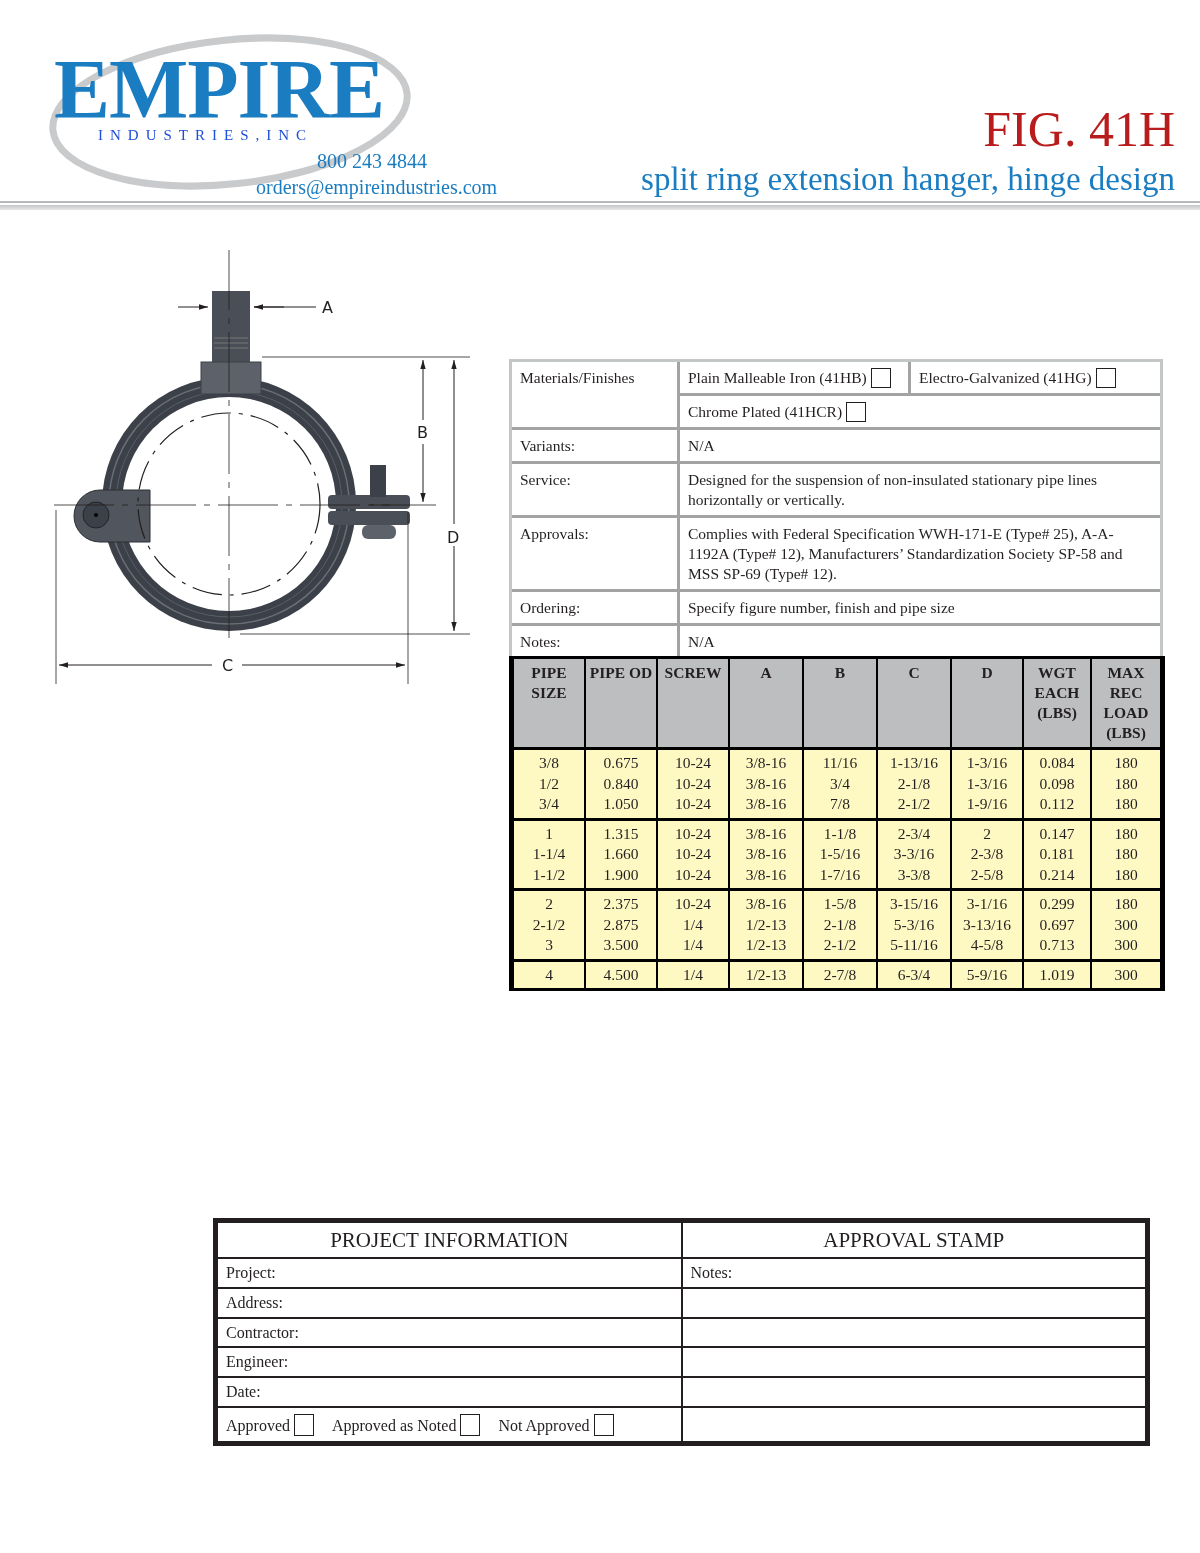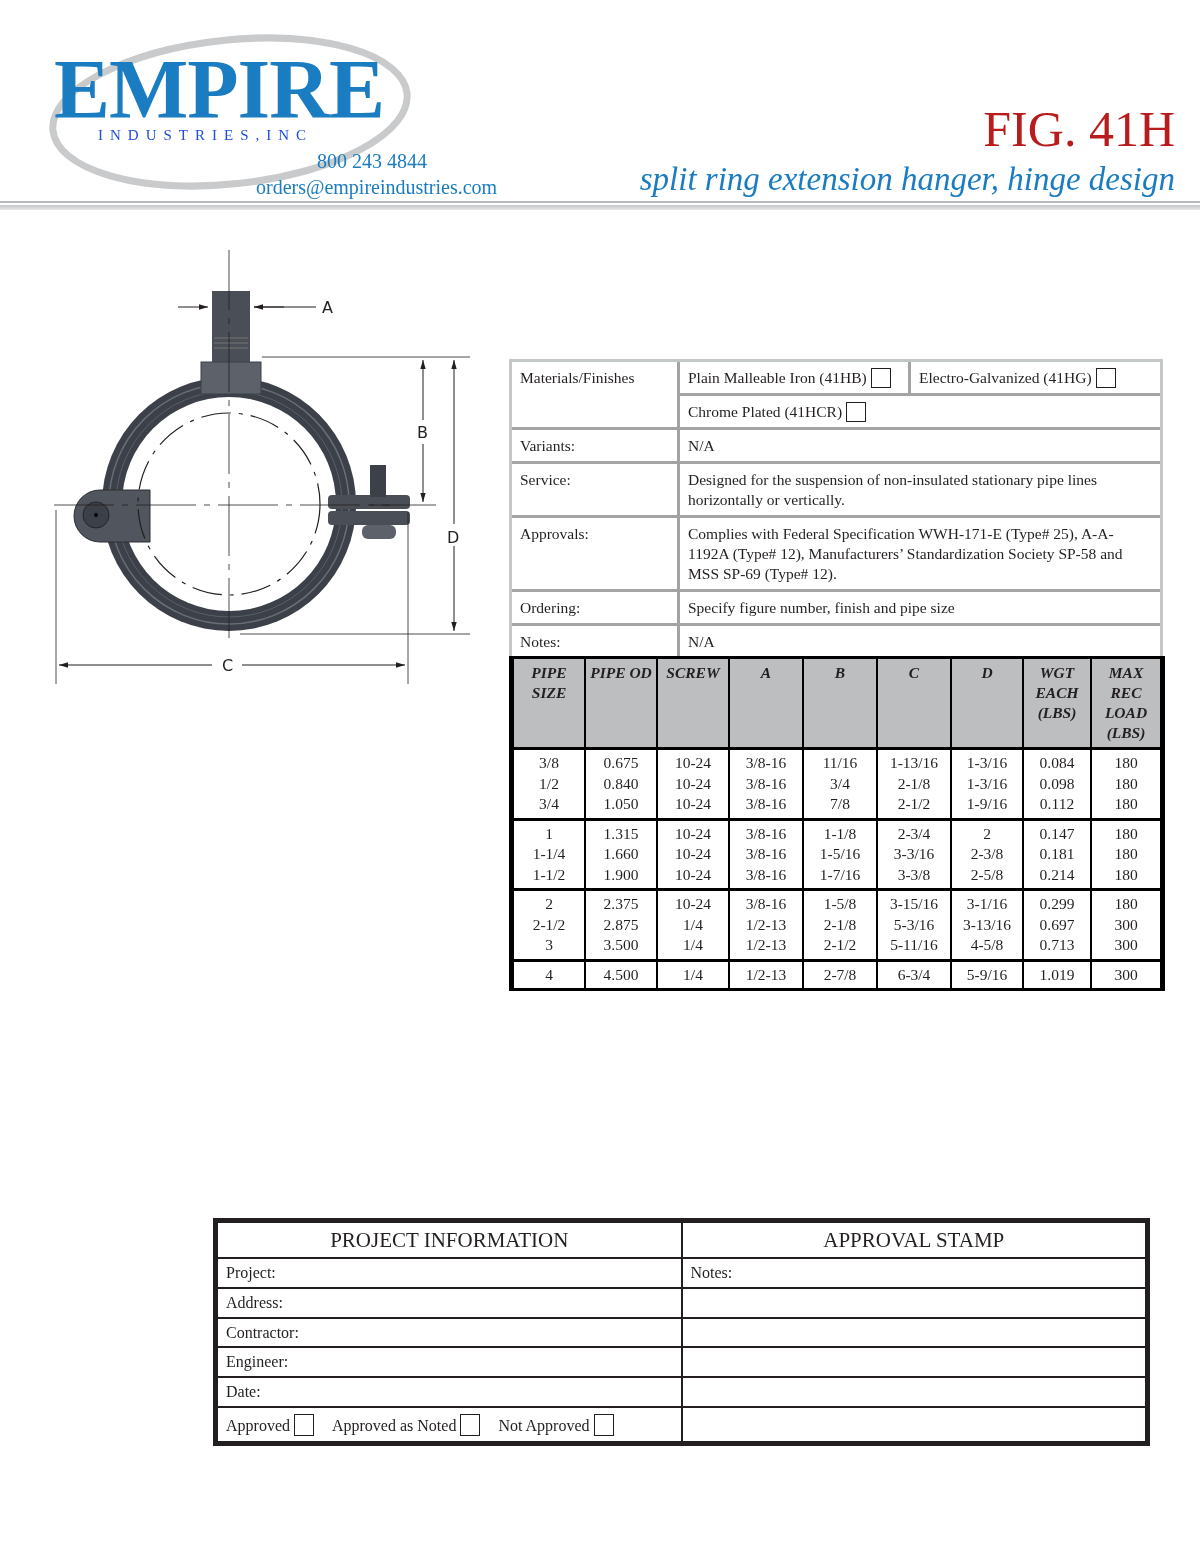--- a/index.html
+++ b/index.html
@@ -8,43 +8,43 @@
 
   
   #logo-ellipse { position:absolute; left:40px; top:30px; width:380px; height:165px; }
   #brand { position:absolute; left:54px; top:48px; font-size:84px; color:#1a7cc1;
            letter-spacing:-1px; line-height:1; font-weight:bold; }
   #brand-sub { position:absolute; left:98px; top:127px; font-size:15px; color:#1d4ed8;
                letter-spacing:7px; }
   #phone { position:absolute; left:317px; top:150px; font-size:20px; color:#1a7cc1; }
   #email { position:absolute; left:256px; top:176px; font-size:20px; color:#1a7cc1; }
   #fig-title { position:absolute; right:25px; top:104px; font-size:50px; color:#b91c1c; line-height:1; }
-  #fig-sub { position:absolute; right:25px; top:163px; font-size:33px; color:#1a7cc1; line-height:1;font-style:italic; }
+  #fig-sub { position:absolute; right:25px; top:163px; font-size:33px; color:#1a7cc1; line-height:1; }
   #header-rule { position:absolute; left:0; top:201px; width:1200px; height:9px;
                  background:linear-gradient(#b8b9bb 0, #b8b9bb 2px, #fff 2px, #fff 4px, #c4c5c7 4px, #e6e7e8 9px); }
 
   
   #drawing { position:absolute; left:40px; top:250px; width:440px; height:445px; }
   .dim-label { font-family:"DejaVu Sans", sans-serif; font-size:16px; fill:#231f20; }
 
   
   #spec { position:absolute; left:509px; top:359px; width:648px; border:3px solid #c3c7c6;
           background:#a3a3a3; }
   #spec table { border-collapse:separate; border-spacing:3px; width:100%; margin:-3px; width:calc(100% + 6px); }
   #spec td { background:#fff; font-size:15.5px; vertical-align:top; padding:6px 8px 5px 8px; line-height:20px; }
   #spec td.lbl { width:149px; }
   .cb { display:inline-block; width:20px; height:20px; border:1.5px solid #231f20; vertical-align:-5px;
         margin-left:4px; box-sizing:border-box; background:#fff; }
 
   
   #dims { position:absolute; left:509px; top:656px; width:650px; border:3px solid #000; background:#000; }
   #dims table { border-collapse:collapse; width:100%; table-layout:fixed; }
   #dims th { background:#bcbec0; font-size:15.5px; font-weight:bold; vertical-align:top; text-align:center;
-             line-height:20px; padding:4px 2px; height:78px; border-left:2px solid #000; border-right:2px solid #000;font-style:italic; }
-  #dims td { background:#ffffff; font-size:15.5px; text-align:center; line-height:20.5px; padding:3px 2px;
+             line-height:20px; padding:4px 2px; height:78px; border-left:2px solid #000; border-right:2px solid #000; }
+  #dims td { background:#fef9c3; font-size:15.5px; text-align:center; line-height:20.5px; padding:3px 2px;
              border-left:2px solid #000; border-right:2px solid #000; vertical-align:top; }
   #dims tbody { border-top:3px solid #000; }
   #dims .cellline { display:block; }
 
   
   #project { position:absolute; left:213px; top:1218px; width:937px; height:228px; border:3px solid #231f20;
              box-sizing:border-box; }
   #project table { border-collapse:collapse; width:100%; height:100%; table-layout:fixed; }
   #project td { border:2px solid #231f20; font-size:16px; padding:2px 8px; vertical-align:middle; }
   #project td.head { text-align:center; font-size:21px; height:30px; }

